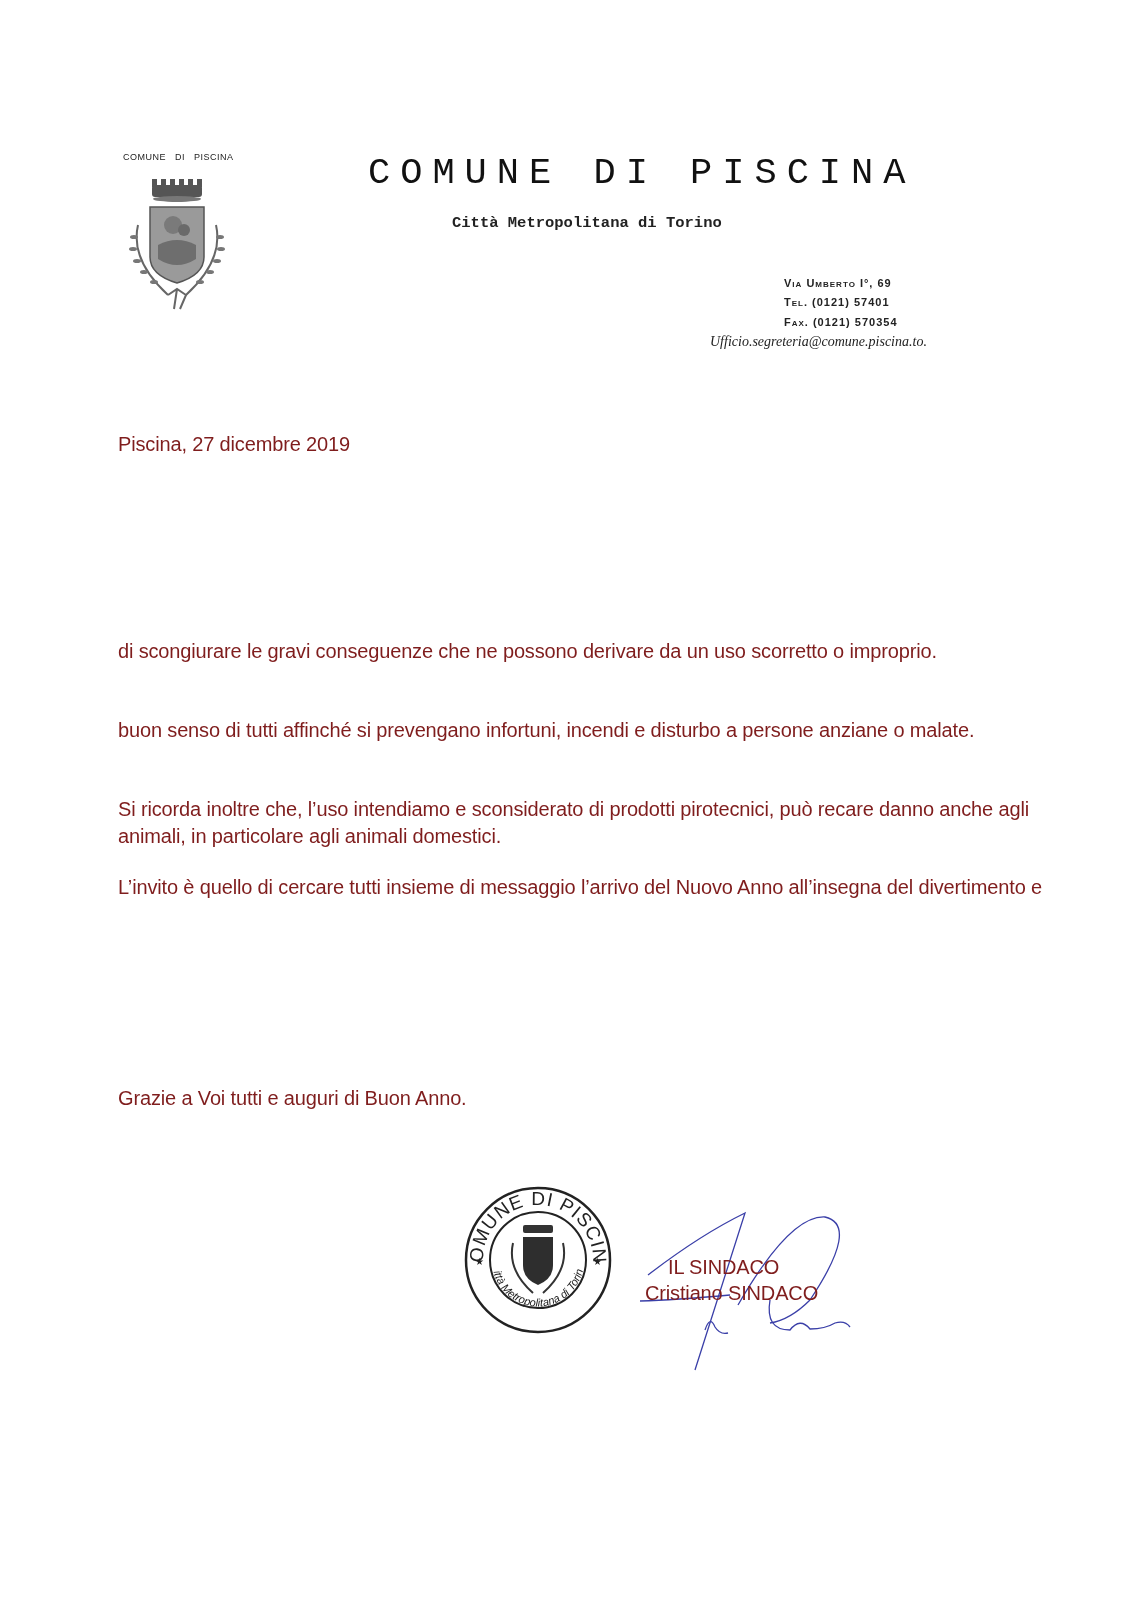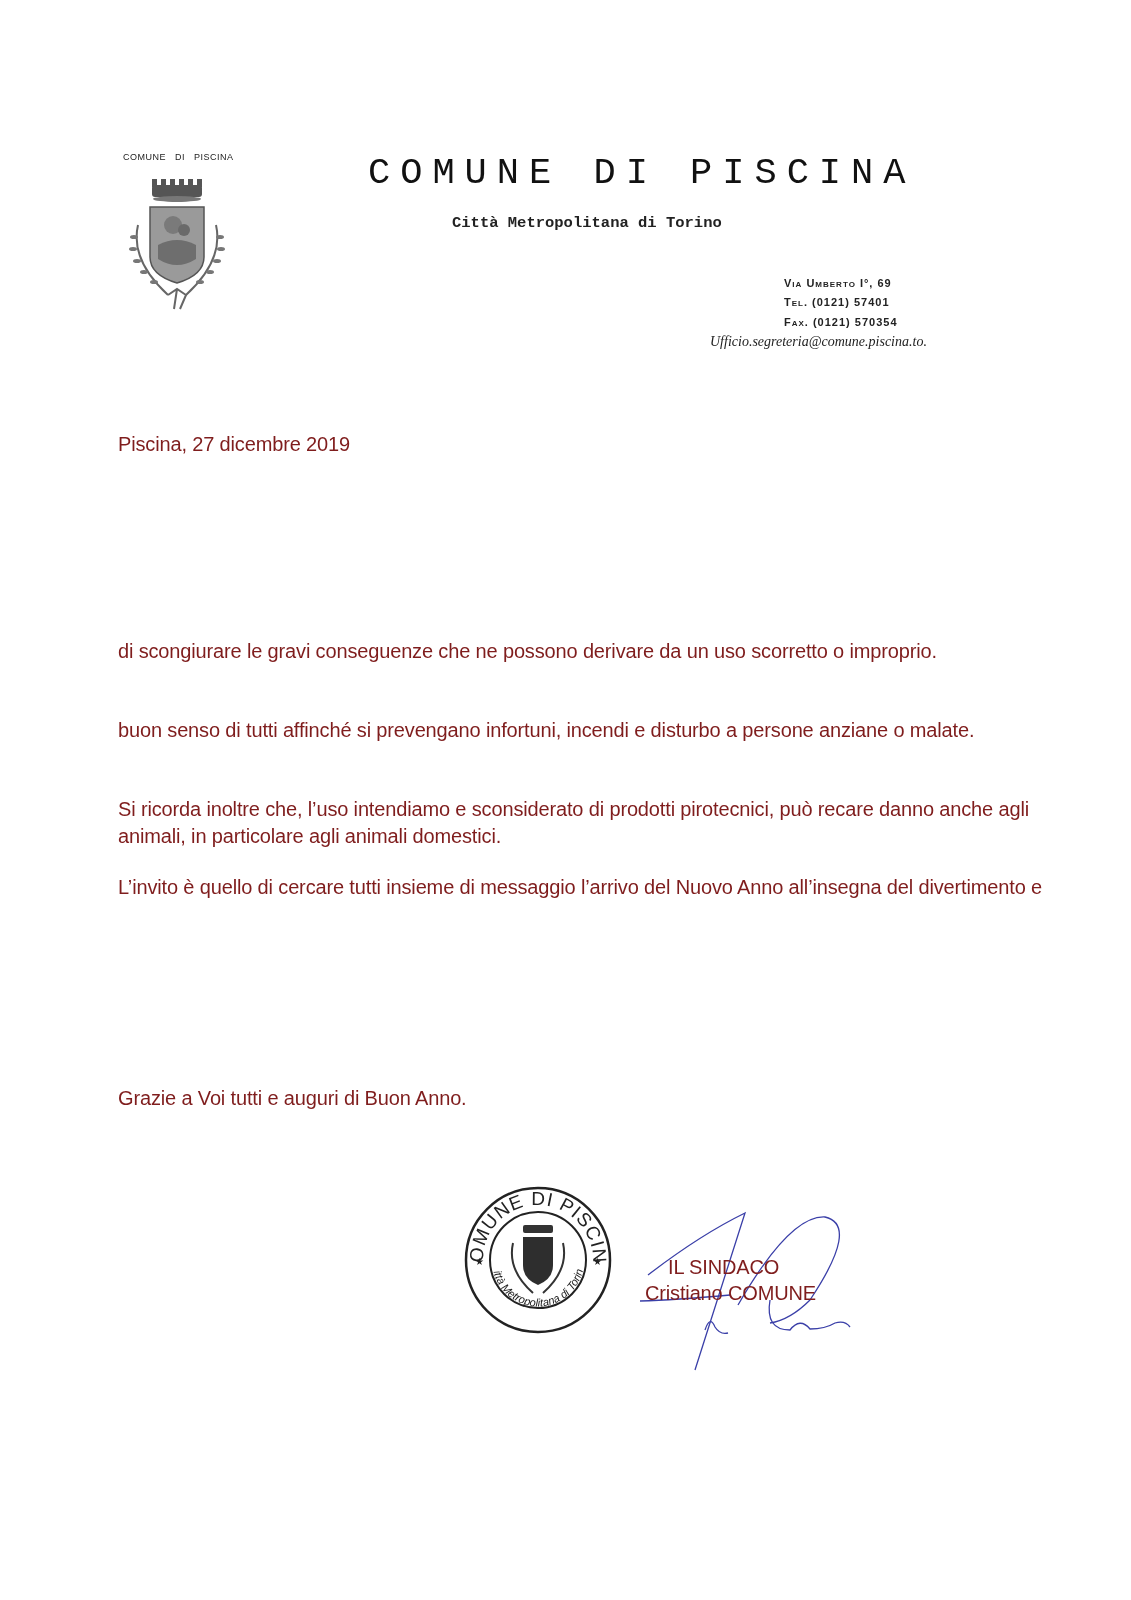--- a/index.html
+++ b/index.html
@@ -127,13 +127,13 @@
       <path d="M28 70 Q80 30 125 8 L75 165"></path>
       <path d="M20 96 Q55 95 110 90"></path>
       <path d="M85 125 Q90 110 95 122 Q100 130 108 128"></path>
       <path d="M118 100 Q170 10 205 12 Q240 20 190 95 Q170 115 150 118"></path>
       <path d="M150 95 Q145 125 170 125 Q180 112 190 124 Q205 124 215 118 Q225 115 230 122"></path>
     </g>
   </svg>
 </div>
 
 <div class="abs body-text sig-title">IL SINDACO</div>
-<div class="abs body-text sig-name">Cristiano COMUNE</div>
+<div class="abs body-text sig-name">Cristiano SINDACO</div>
 
 </body></html>

